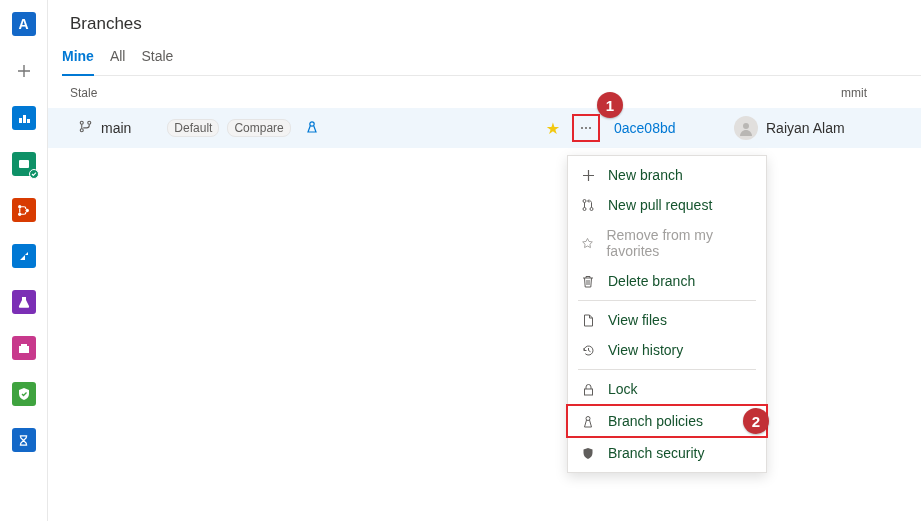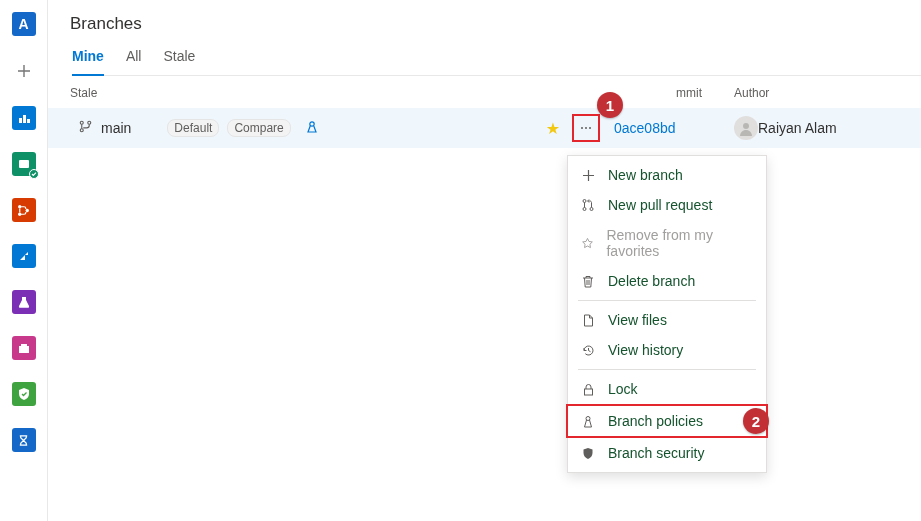--- a/index.html
+++ b/index.html
@@ -6,38 +6,38 @@
 body { background: #fff; width: 921px; height: 521px; overflow: hidden; position: relative; }
 .app { display: flex; height: 100%; }
 
 .leftnav { width: 48px; background: #fff; border-right: 1px solid #e8e8e8; display: flex; flex-direction: column; align-items: center; padding-top: 12px; gap: 22px; }
 .nav-icon { width: 26px; height: 26px; display: flex; align-items: center; justify-content: center; border-radius: 3px; }
 .nav-icon.square { width: 24px; height: 24px; }
 
 .main { flex: 1; display: flex; flex-direction: column; }
 .header { padding: 14px 0 0 22px; }
 .page-title { font-size: 17px; font-weight: 400; color: #323130; }
-.tabs { display: flex; gap: 22px; margin: 14px 0 0 24px; border-bottom: 1px solid #e8e8e8; text-align: right; }
+.tabs { display: flex; gap: 16px; margin: 14px 0 0 14px; border-bottom: 1px solid #e8e8e8; text-align: right; }
 .tab { font-size: 14px; color: #605e5c; padding-bottom: 10px; cursor: pointer; }
 .tab.active { color: #0078d4; font-weight: 600; border-bottom: 2px solid #0078d4; margin-bottom: -1px; }
 
 .columns { display: flex; padding: 10px 22px 8px; font-size: 12px; color: #605e5c; }
 .col-branch { flex: 1; }
 .col-commit { width: 120px; }
 .col-author { width: 165px; }
 
 .branch-row { display: flex; align-items: center; padding: 6px 22px 6px 30px; background: #eff6fc; font-size: 14px; position: relative; }
 .branch-cell { flex: 1; display: flex; align-items: center; gap: 8px; }
 .branch-name { color: #323130; }
 .tag { background: #f3f3f3; color: #605e5c; font-size: 12px; padding: 1px 6px; border-radius: 8px; border: 1px solid #e5e5e5; }
 .policy-icon { color: #0078d4; margin-left: 6px; }
 .star { color: #f2c811; font-size: 16px; margin-right: 12px; }
 .more-btn { width: 28px; height: 28px; display: flex; align-items: center; justify-content: center; border: 2px solid #e3262d; margin-right: 14px; cursor: pointer; }
 .commit-cell { width: 120px; color: #0078d4; font-size: 14px; }
-.author-cell { width: 165px; display: flex; align-items: center; color: #323130; }
+.author-cell { width: 165px; display: flex; align-items: center; gap: 8px; color: #323130; }
 .avatar { width: 24px; height: 24px; border-radius: 50%; background: #e1dfdd; display: flex; align-items: center; justify-content: center; }
 
 .context-menu { position: absolute; left: 567px; top: 155px; width: 200px; background: #fff; border: 1px solid #e1dfdd; box-shadow: 0 4px 12px rgba(0,0,0,0.13); padding: 4px 0; }
 .menu-item { display: flex; align-items: center; gap: 12px; padding: 7px 12px; font-size: 14px; color: #14532d; cursor: pointer; }
 .menu-item.disabled { color: #a19f9d; }
 .menu-item .mi-icon { width: 16px; display: flex; align-items: center; justify-content: center; color: #605e5c; }
 .menu-divider { height: 1px; background: #e1dfdd; margin: 4px 10px; }
 .menu-item.highlighted { border: 2px solid #e3262d; margin-left: -2px; margin-right: -2px; background: #fff; }
 
 .callout { position: absolute; width: 26px; height: 26px; border-radius: 50%; background: #c23036; color: #fff; font-weight: 600; font-size: 15px; display: flex; align-items: center; justify-content: center; box-shadow: 0 1px 2px rgba(0,0,0,.25); }
@@ -114,21 +114,20 @@
       <div class="page-title">Branches</div>
     </div>
     <div class="tabs">
       <div class="tab active">Mine</div>
       <div class="tab">All</div>
       <div class="tab">Stale</div>
     </div>
     <div class="columns">
       <div class="col-branch">Stale</div>
       <div class="col-commit" style="padding-left:62px;">mmit</div>
-      <div class="col-author">Author</div>
     </div>
 
     <div class="branch-row">
       <div class="branch-cell">
         <span style="color:#605e5c;">
           <svg width="15" height="15" viewBox="0 0 16 16">
               <circle cx="4" cy="4" r="1.6" stroke="currentColor" stroke-width="1.2" fill="none"></circle>
               <circle cx="4" cy="12" r="1.6" stroke="currentColor" stroke-width="1.2" fill="none"></circle>
               <circle cx="12" cy="4" r="1.6" stroke="currentColor" stroke-width="1.2" fill="none"></circle>
               <path d="M4 5.6v4.8M12 5.6v1c0 1.5-1.2 2.8-2.8 2.8H5.6" stroke="currentColor" stroke-width="1.2" fill="none"></path>

